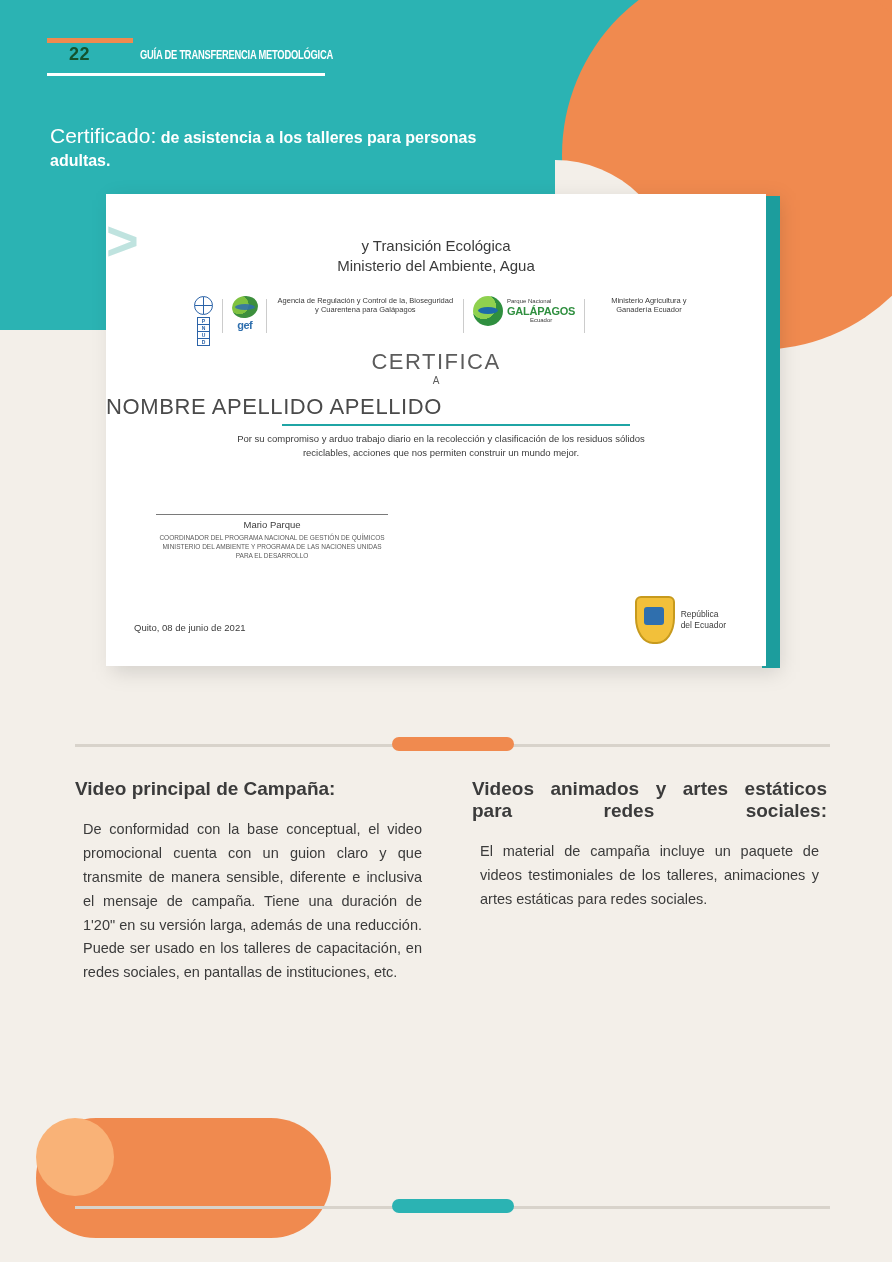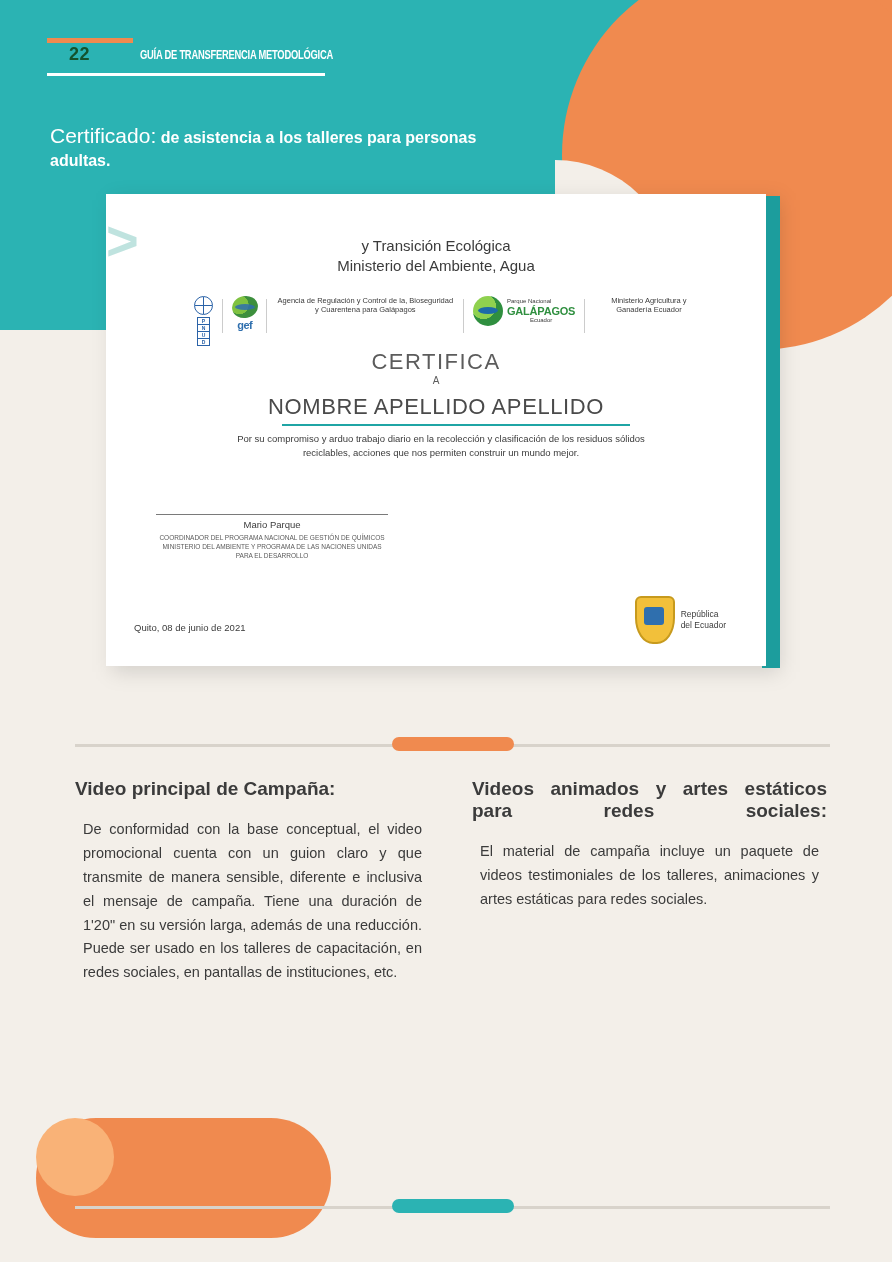--- a/index.html
+++ b/index.html
@@ -290,21 +290,21 @@
   .certifica-a {
     position: absolute;
     left: 0; right: 0; top: 181px;
     text-align: center;
     font-size: 10px;
     color: #5c5c5c;
   }
   .cert-name {
     position: absolute;
     left: 0; right: 0; top: 200px;
-    text-align: center;
+    text-align: left;
     font-size: 22px;
     color: #4a4a4a;
     letter-spacing: 0.6px;
   }
   .cert-name-rule {
     position: absolute;
     left: 176px; top: 230px;
     width: 348px;
     height: 2px;
     background: #1fa5a5;

